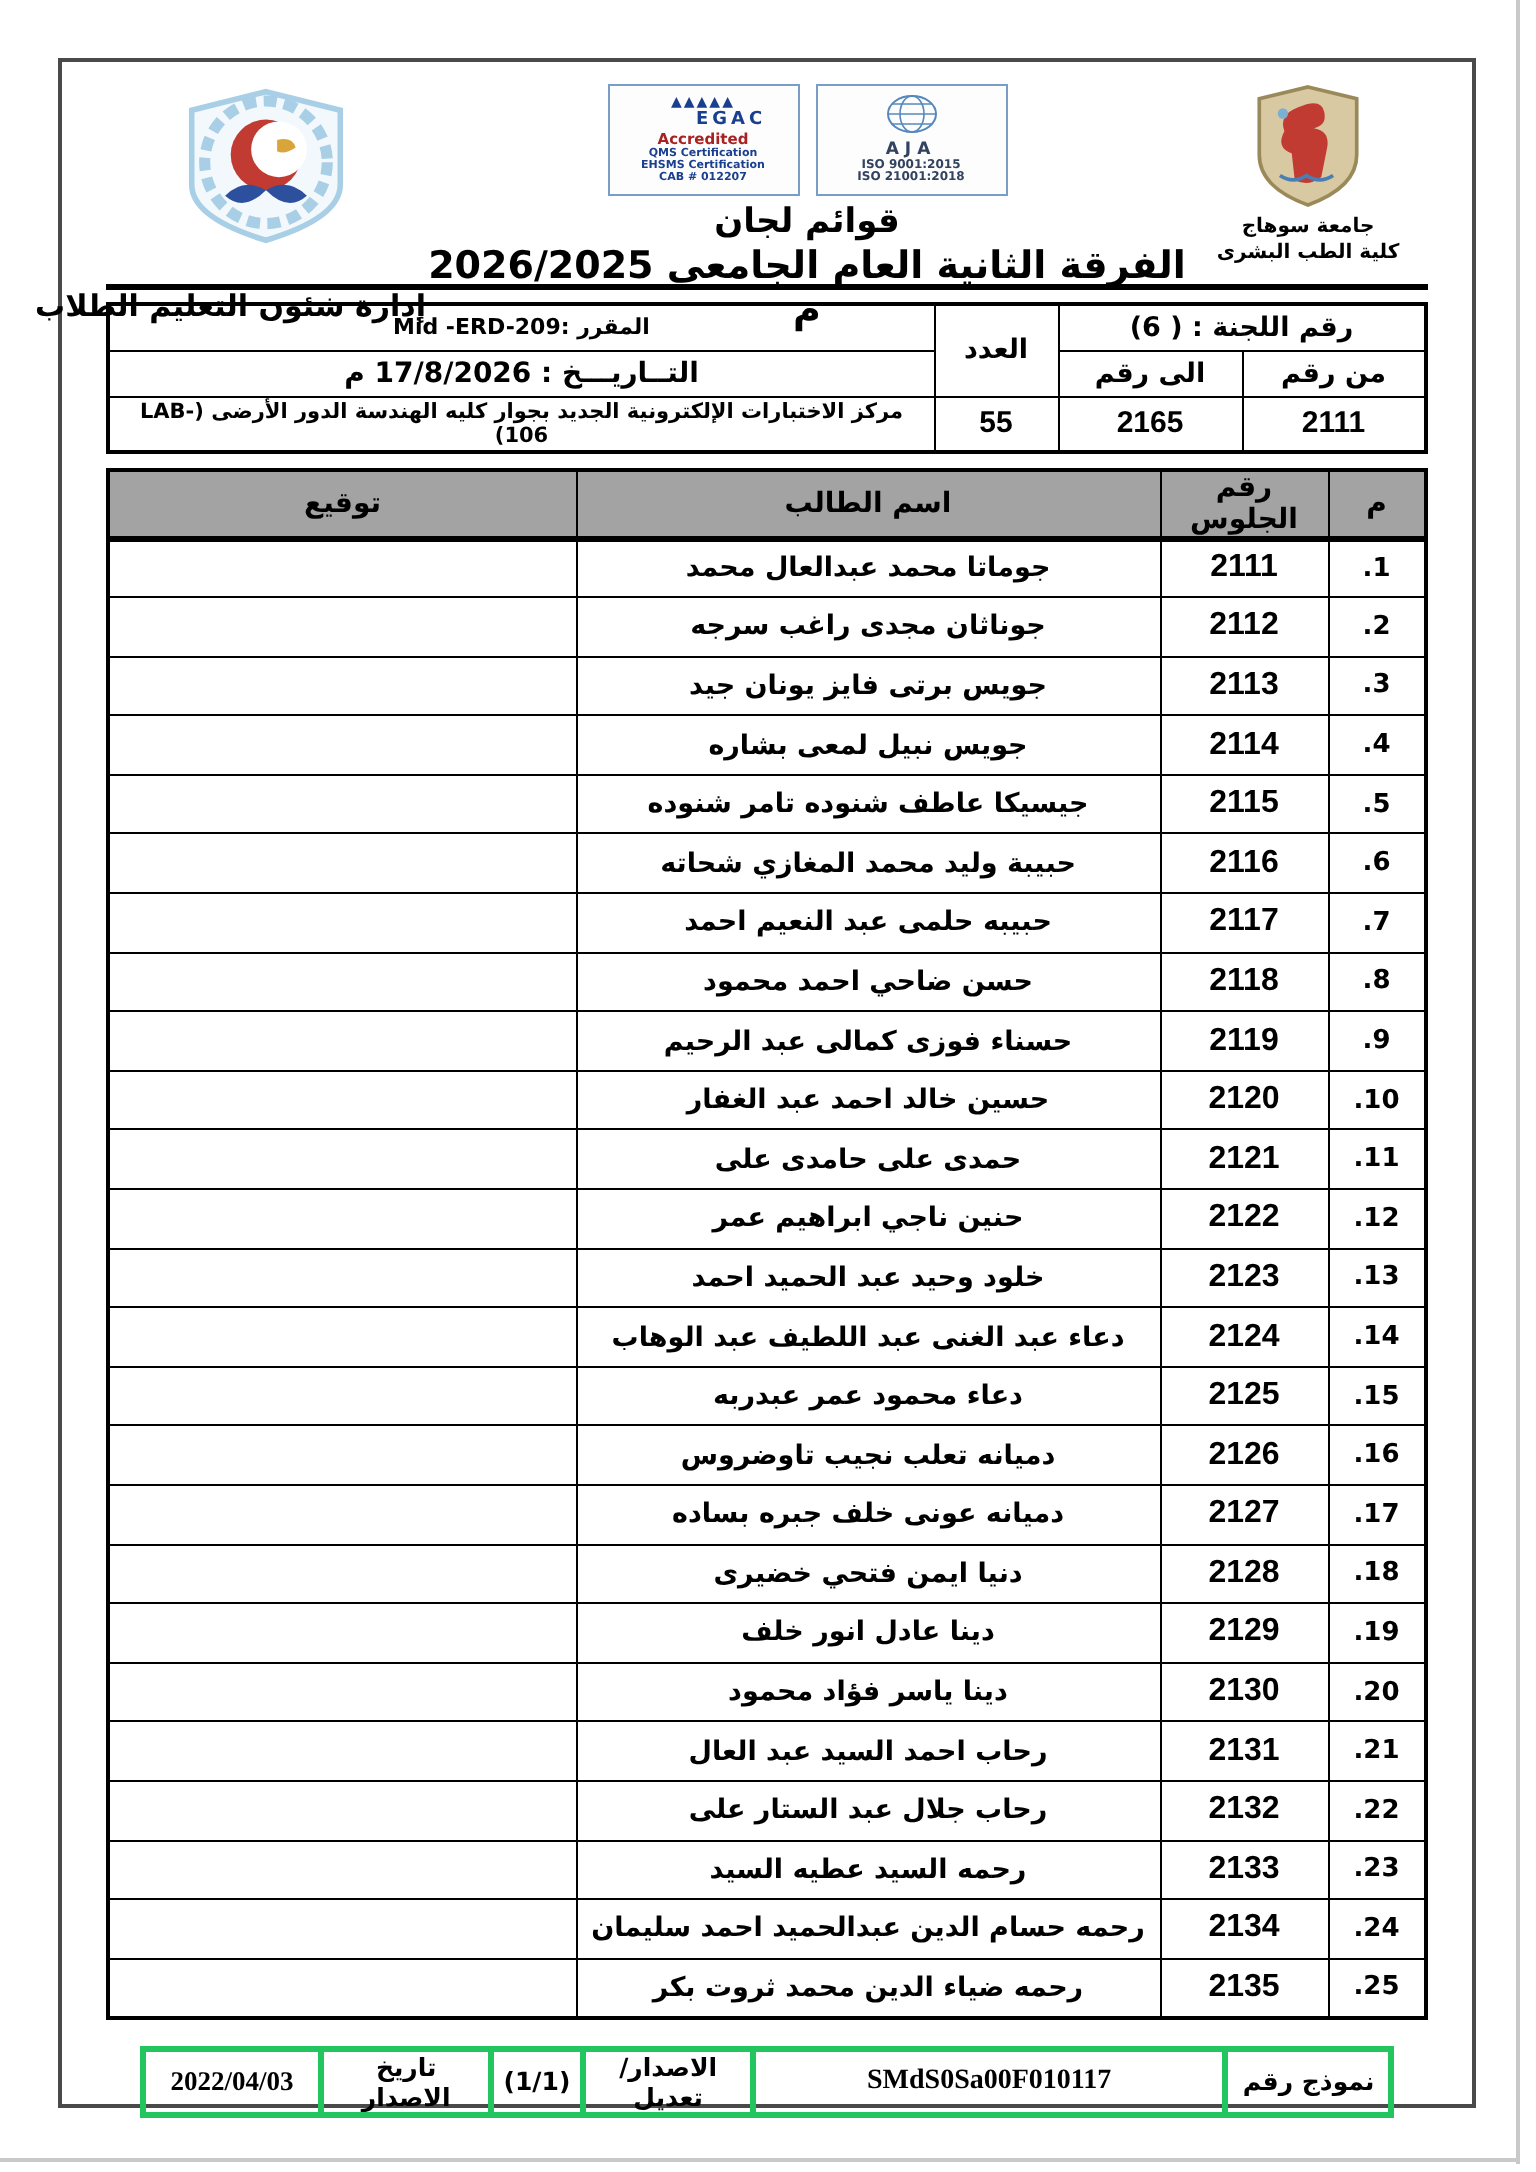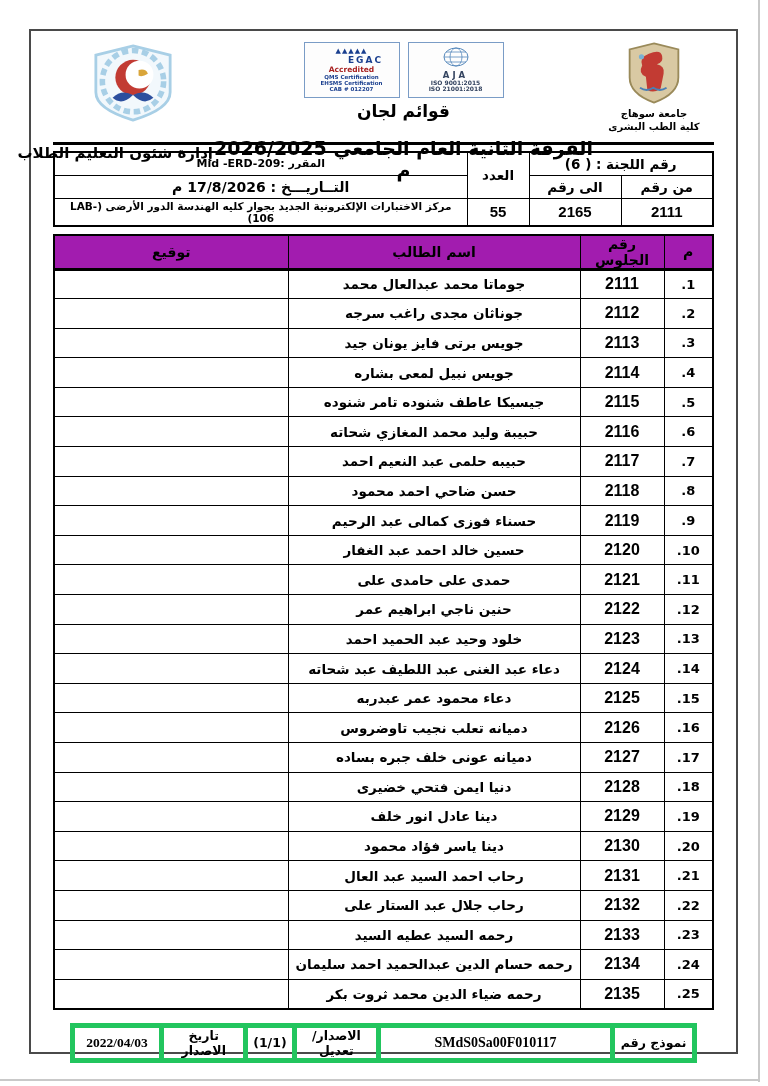--- a/index.html
+++ b/index.html
@@ -24,49 +24,49 @@
   .badges { display:flex; direction:ltr; justify-content:center; gap:8px; margin-top:2px; }
   .badge { width:96px; height:56px; border:1px solid #7a9cc6; background:#fdfdfd;
     display:flex; flex-direction:column; align-items:center; justify-content:center; line-height:1.1; overflow:hidden; }
   .badge .tri { color:#1a3f8f; font-size:7px; letter-spacing:1px; }
   .badge .egac-name { color:#1a3f8f; font-weight:bold; font-size:9px; letter-spacing:2px;padding-left:28px; }
   .badge .egac-accr { color:#a82222; font-weight:bold; font-size:7.5px; }
   .badge .tiny { color:#1a3f8f; font-size:5.5px; font-weight:bold; white-space:nowrap; }
   .badge .aja-name { color:#33435f; font-weight:bold; font-size:8.5px; letter-spacing:3px; }
   .badge .iso { color:#33435f; font-size:6px; font-weight:bold; white-space:nowrap; }
   .title1 { font-weight:bold; font-size:17px; margin-top:3px; direction:rtl; }
-  .title2 { font-weight:bold; font-size:19px; margin-top:16px; direction:rtl; }
+  .title2 { font-weight:bold; font-size:19px; margin-top:1px; direction:rtl; }
 
   .divider { border-top:3px solid #000; margin-top:1px; }
 
   
   .info-table { width:100%; border-collapse:collapse; direction:rtl; margin-top:6px; border:2px solid #000; }
   .info-table td { border:1px solid #000; text-align:center; vertical-align:middle;
     font-weight:bold; font-size:13px; padding:1px 2px; }
   .info-table .lbl { font-size:13.5px; }
   .info-table .num { font-family:"Liberation Sans", sans-serif; font-size:15px; direction:ltr; }
   .info-table .course { font-size:11px; height:23px; }
   .info-table .date  { font-size:14px; height:23px; }
   .info-table .loc { font-size:10.5px; height:27px;margin-left:41px; }
 
   
   .main-table { width:100%; border-collapse:collapse; direction:rtl; margin-top:7px; border:2px solid #000; }
-  .main-table th { background:#a21caf; border:1px solid #000; border-bottom:3px solid #000;
+  .main-table th { background:#a3a3a3; border:1px solid #000; border-bottom:3px solid #000;
     font-size:14px; font-weight:bold; height:25px; }
   .main-table td { border:1px solid #000; text-align:center; vertical-align:middle; height:29.6px; padding:0 4px; }
   .col-index { width:49px; font-size:13px; font-weight:bold; }
   .col-seat  { width:84px; }
   td.col-seat { font-family:"Liberation Sans", sans-serif; font-weight:bold; font-size:16px; direction:ltr; }
   .col-name  { width:292px; }
   td.col-name { font-weight:bold; font-size:13.5px; }
   .col-sign  { }
 
   
   .footer-table { width:95%; margin:13px auto 0; border-collapse:collapse; direction:rtl; }
-  .footer-table td { border:5px solid #22c55e; text-align:center; vertical-align:middle;
+  .footer-table td { border:3px solid #22c55e; text-align:center; vertical-align:middle;
     font-weight:bold; font-size:12.5px; height:22px; padding:0 5px; }
   .footer-table .code { font-family:"Liberation Serif", serif; font-size:14px; direction:ltr; width:250px; }
   .footer-table .fdate { font-family:"Liberation Serif", serif; font-size:13.5px; direction:ltr; width:92px; }
   .fw-label { width:88px; }
   .fw-ver { width:46px; }
 </style>
 </head>
 <body>
 
 <div class="page">
@@ -261,21 +261,21 @@
       <tr>
         <td class="col-index">13.</td>
         <td class="col-seat">2123</td>
         <td class="col-name">خلود وحيد عبد الحميد احمد</td>
         <td class="col-sign"></td>
       </tr>
 
       <tr>
         <td class="col-index">14.</td>
         <td class="col-seat">2124</td>
-        <td class="col-name">دعاء عبد الغنى عبد اللطيف عبد شحاته</td>
+        <td class="col-name">دعاء عبد الغنى عبد اللطيف عبد الوهاب</td>
         <td class="col-sign"></td>
       </tr>
 
       <tr>
         <td class="col-index">15.</td>
         <td class="col-seat">2125</td>
         <td class="col-name">دعاء محمود عمر عبدربه</td>
         <td class="col-sign"></td>
       </tr>
 

